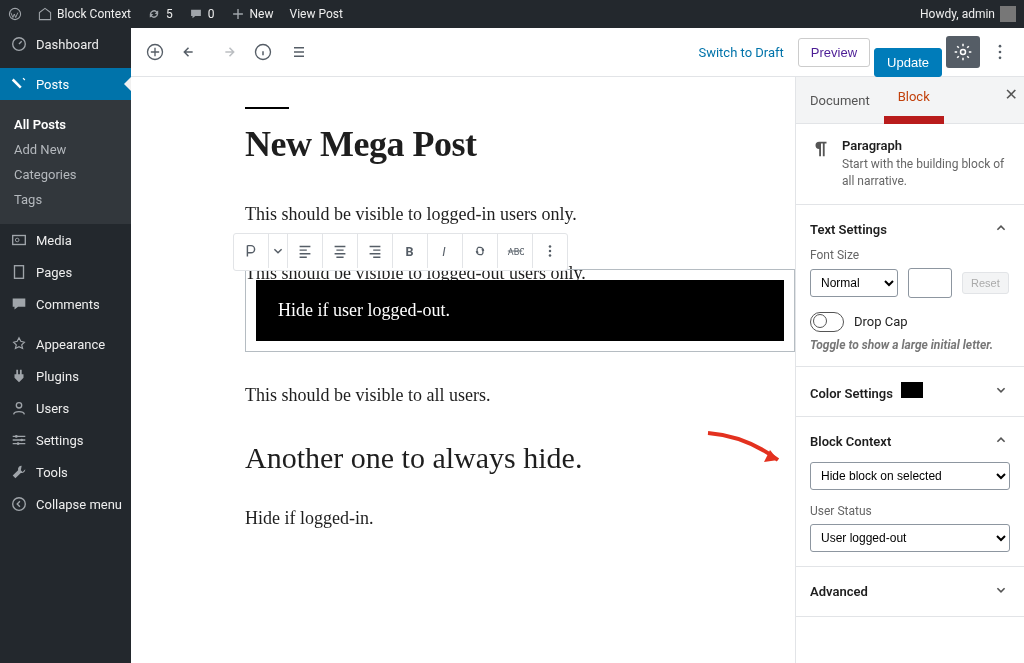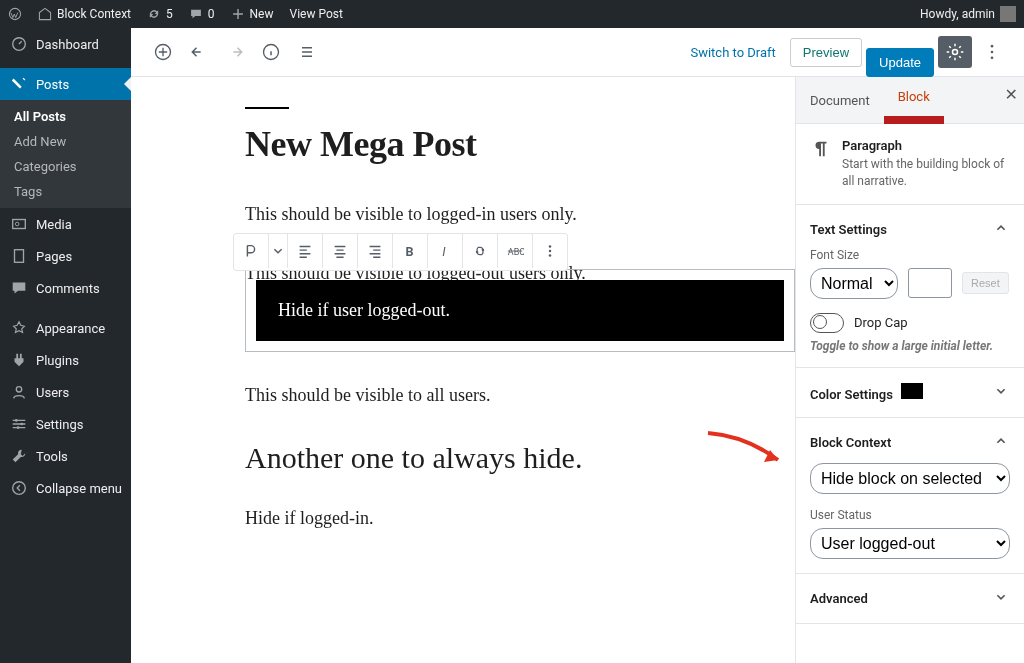--- a/index.html
+++ b/index.html
@@ -11,32 +11,32 @@
   .adminbar .item svg{width:14px;height:14px;fill:#a0a5aa;}
   .adminbar .avatar{width:16px;height:16px;background:#777;}
   
   .sidebar{position:absolute;left:0;top:28px;bottom:0;width:131px;background:#23282d;color:#eee;font-size:13px;}
   .sidebar .menu-item{display:flex;align-items:center;gap:8px;padding:7px 8px 7px 10px;cursor:pointer;color:#eee;}
   .sidebar .menu-item svg{width:18px;height:18px;fill:#a0a5aa;}
   .sidebar .menu-item.top{font-size:13px;}
   .sidebar .menu-item.current{background:#0073aa;color:#fff;position:relative;}
   .sidebar .menu-item.current svg{fill:#fff;}
   .sidebar .menu-item.current::after{content:"";position:absolute;right:-0px;top:50%;transform:translateY(-50%);border:7px solid transparent;border-right-color:#f1f1f1;}
-  .sidebar .submenu{background:#32373c;padding:4px 0;}
+  .sidebar .submenu{background:#32373c;padding:12px 0;}
   .sidebar .submenu .sub{padding:5px 8px 5px 14px;color:#b4b8bd;cursor:pointer;font-size:13px;}
   .sidebar .submenu .sub.current{color:#fff;font-weight:600;}
   .sidebar .sep{height:8px;}
   
   .editor{position:absolute;left:131px;right:0;top:28px;bottom:0;display:flex;flex-direction:column;background:#fff;}
-  .ed-top{height:48px;border-bottom:1px solid #e2e4e7;display:flex;align-items:center;justify-content:space-between;padding:0 16px;}
+  .ed-top{height:48px;border-bottom:1px solid #e2e4e7;display:flex;align-items:center;justify-content:space-between;padding:0 8px;}
   .ed-top .left,.ed-top .right{display:flex;align-items:center;gap:4px;}
   .ed-top .iconbtn{width:32px;height:32px;display:flex;align-items:center;justify-content:center;cursor:pointer;border-radius:3px;}
   .ed-top .iconbtn svg{width:20px;height:20px;fill:#555d66;}
   .ed-top .link{color:#0073aa;padding:6px 10px;cursor:pointer;font-size:13px;}
-  .ed-top .btn{border:1px solid #ccc;background:#fff;color:#0f766e;padding:6px 12px;border-radius:3px;cursor:pointer;font-size:13px;}
+  .ed-top .btn{border:1px solid #ccc;background:#fff;color:#4c1d95;padding:6px 12px;border-radius:3px;cursor:pointer;font-size:13px;}
   .ed-top .btn.primary{background:#007cba;border-color:#007cba;color:#fff;margin-top:21px;}
   .ed-top .gear{background:#555d66;border-radius:3px;width:34px;height:32px;display:flex;align-items:center;justify-content:center;cursor:pointer;}
   .ed-top .gear svg{fill:#fff;width:20px;height:20px;}
   .ed-body{flex:1;display:flex;overflow:hidden;}
   .canvas{flex:1;overflow:auto;padding:30px 0 0 0;position:relative;}
   .canvas-inner{max-width:580px;margin:0 auto 0 114px;}
   .canvas-inner .rule{width:44px;border-top:2px solid #000;margin-bottom:14px;}
   .canvas-inner h1{font-family:Georgia,serif;font-size:36px;font-weight:700;margin:0 0 36px 0;letter-spacing:-.5px;}
   .canvas-inner p{font-family:Georgia,serif;font-size:18px;margin:0 0 32px 0;line-height:1.5;}
   .canvas-inner h2{font-family:Georgia,serif;font-size:30px;font-weight:400;margin:0 0 30px 0;}
@@ -60,21 +60,21 @@
   .settings .close{position:absolute;right:6px;top:8px;cursor:pointer;font-size:16px;color:#555;}
   .settings .panel{padding:14px 14px;border-bottom:1px solid #e2e4e7;}
   .settings .panel.head{display:flex;gap:10px;}
   .settings .panel.head svg{width:22px;height:22px;fill:#555;flex:none;}
   .settings .panel.head .t{font-weight:600;margin-bottom:3px;}
   .settings .panel.head .d{color:#666;font-size:12px;line-height:1.4;}
   .settings .panel .hrow{display:flex;justify-content:space-between;align-items:center;}
   .settings .panel .hrow .ttl{font-weight:600;}
   .settings .panel .hrow .chev{cursor:pointer;}
   .settings .panel .lbl{color:#666;font-size:12px;margin:8px 0 6px;}
-  .settings .panel select,.settings .panel .selectish{width:100%;border:1px solid #8d96a0;border-radius:13px;padding:5px 6px;font-size:16px;background:#fff;}
+  .settings .panel select,.settings .panel .selectish{width:100%;border:1px solid #8d96a0;border-radius:3px;padding:5px 6px;font-size:12px;background:#fff;}
   .settings .panel .row-inline{display:flex;gap:10px;align-items:center;margin-top:4px;}
   .settings .panel .numbox{width:42px;height:28px;border:1px solid #8d96a0;border-radius:3px;}
   .settings .panel .reset{border:1px solid #e2e4e7;background:#f3f4f5;color:#aaa;padding:4px 8px;border-radius:3px;font-size:11px;}
   .settings .panel .toggle{display:flex;align-items:center;gap:10px;margin-top:14px;}
   .settings .panel .switch{width:32px;height:18px;border:1px solid #555;border-radius:10px;position:relative;}
   .settings .panel .switch::after{content:"";width:12px;height:12px;border:1px solid #555;border-radius:50%;position:absolute;left:2px;top:1px;background:#fff;}
   .settings .panel .hint{color:#777;font-style:italic;font-size:12px;margin-top:6px;font-weight:bold;}
   .settings .panel .swatch{width:22px;height:16px;background:#000;display:inline-block;margin-left:8px;}
   .chev svg{width:18px;height:18px;fill:#555;}
 </style>

